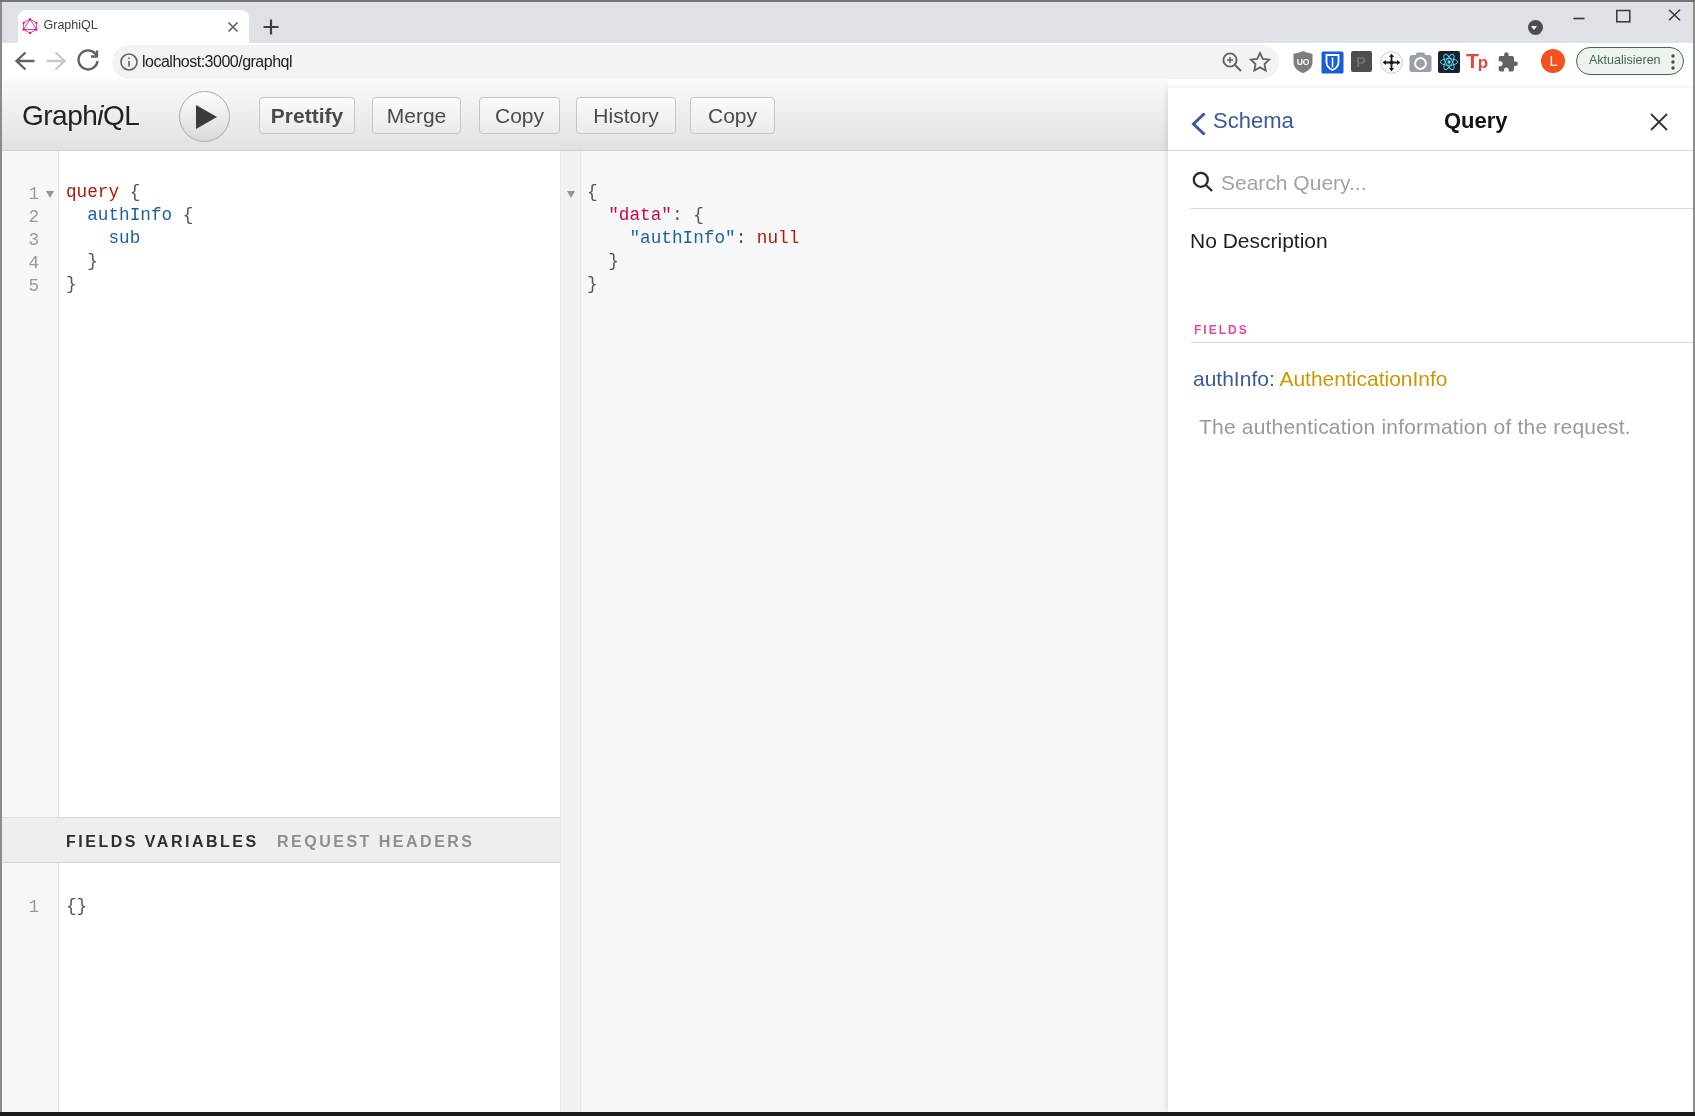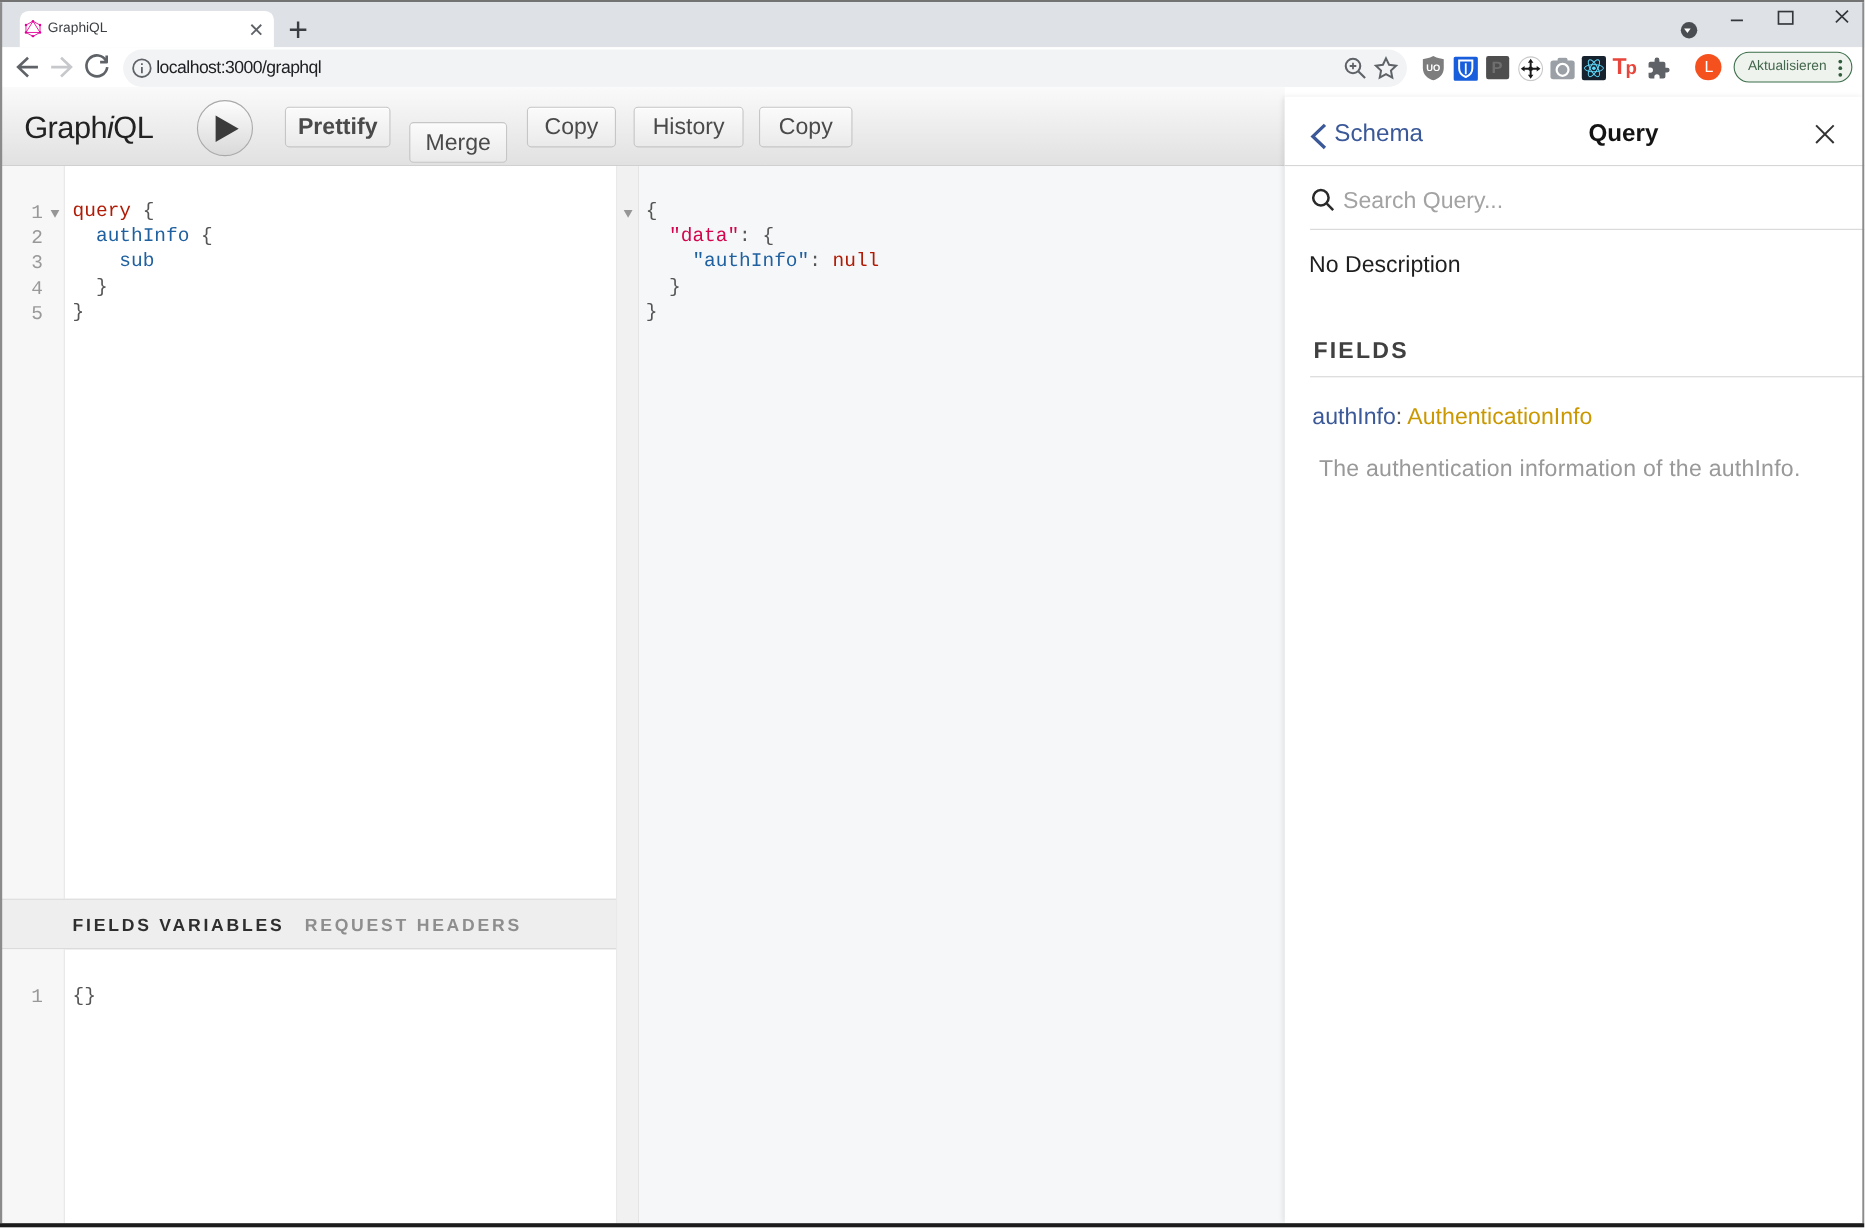--- a/index.html
+++ b/index.html
@@ -37,21 +37,21 @@
   #varbar .t2 { position:absolute; left:277px; top:15px; font-weight:bold; font-size:16px; letter-spacing:2.5px; color:#8e8e8e; }
   #gutter2 { left:0; top:863px; width:59px; height:249px; background:#f7f7f7; border-right:1px solid #e7e7e7; }
   
   #docs { left:1168px; top:88px; width:527px; height:1024px; background:#fff; box-shadow:-2px 0 5px rgba(0,0,0,0.10); }
   #dochead { position:absolute; left:0; top:0; width:527px; height:63px; background:#fff; border-bottom:1px solid #d6d6d6; }
   #schema { position:absolute; left:45px; top:20px; color:#3B5998; font-size:22px; }
   #doctitle { position:absolute; left:276px; top:20px; font-size:22px; font-weight:bold; color:#141414; }
   #searchtxt { position:absolute; left:53px; top:83px; font-size:21px; color:#a3a3a3; }
   #searchline { position:absolute; left:23px; top:120px; width:504px; border-bottom:1px solid #d6d6d6; }
   #nodesc { position:absolute; left:22px; top:141px; font-size:21px; color:#1f1f1f; }
-  #fields { position:absolute; left:26px; top:219px; font-size:21px; font-weight:bold; letter-spacing:2px; color:#404040; }
+  #fields { position:absolute; left:26px; top:235px; font-size:12px; font-weight:bold; letter-spacing:2px; color:#ec4899; }
   #fieldline { position:absolute; left:23px; top:254px; width:504px; border-bottom:1px solid #d6d6d6; }
   #fieldrow { position:absolute; left:25px; top:279px; font-size:21px; }
   #fieldrow .fn { color:#3B5998; } #fieldrow .ft { color:#CA9800; }
   #fdesc { position:absolute; left:31px; top:327px; font-size:21px; color:#999; letter-spacing:0.2px; }
   
   #leftedge { left:0; top:2px; width:2px; height:1110px; background:#8b8b8b; }
   #rightedge { left:1693px; top:2px; width:2px; height:1110px; background:#8b8b8b; }
   #botbar { left:0; top:1112px; width:1695px; height:4px; background:#1c1c1c; }
 </style>
 </head>
@@ -162,21 +162,21 @@
     <rect x="4.8" y="6.5" width="13" height="11.3"></rect>
   </svg>
   <svg width="22" height="22" viewBox="0 0 22 22" style="position:absolute;left:1663px;top:4px" stroke="#33373b" stroke-width="1.5">
     <path d="M6 5.7 L17 16.3 M17 5.7 L6 16.3"></path>
   </svg>
 
   <div class="abs" id="topbar">
     <span id="gqltitle">Graph<i>i</i>QL</span>
     <div id="playbtn"></div>
     <div class="tbtn" style="left:259px;width:96px;font-weight:bold;">Prettify</div>
-    <div class="tbtn" style="left:372px;width:89px;margin-top:14px;">Merge</div>
+    <div class="tbtn" style="left:372px;width:89px;">Merge</div>
     <div class="tbtn" style="left:479px;width:81px;">Copy</div>
     <div class="tbtn" style="left:576px;width:100px;">History</div>
     <div class="tbtn" style="left:690px;width:85px;">Copy</div>
   </div>
 
   <div class="abs" id="gutter1">
     <div class="lnums" style="position:absolute;right:19px;top:32px;">1<br>2<br>3<br>4<br>5</div>
   </div>
   <div class="folda" style="left:46px;top:191px;"></div>
   <div class="abs" id="queryed">
@@ -218,18 +218,18 @@
     <svg width="24" height="24" viewBox="0 0 24 24" style="position:absolute;left:23px;top:82px" fill="none" stroke="#2a2a2a" stroke-width="2.3">
       <circle cx="9.8" cy="9.8" r="7"></circle>
       <path d="M15.2 15.2 L21 21"></path>
     </svg>
     <span id="searchtxt">Search Query...</span>
     <div id="searchline"></div>
     <span id="nodesc">No Description</span>
     <span id="fields">FIELDS</span>
     <div id="fieldline"></div>
     <div id="fieldrow"><span class="fn">authInfo</span><span style="color:#555">: </span><span class="ft">AuthenticationInfo</span></div>
-    <div id="fdesc">The authentication information of the authInfo.</div>
+    <div id="fdesc">The authentication information of the request.</div>
   </div>
 
   <div class="abs" id="leftedge"></div>
   <div class="abs" id="rightedge"></div>
   <div class="abs" id="botbar"></div>
 
 </body></html>

